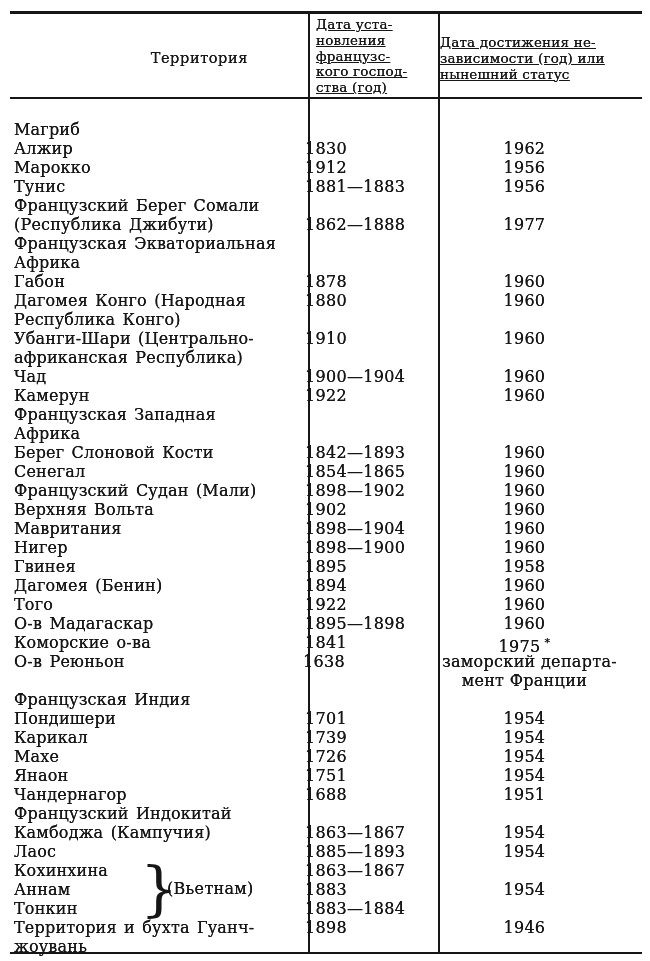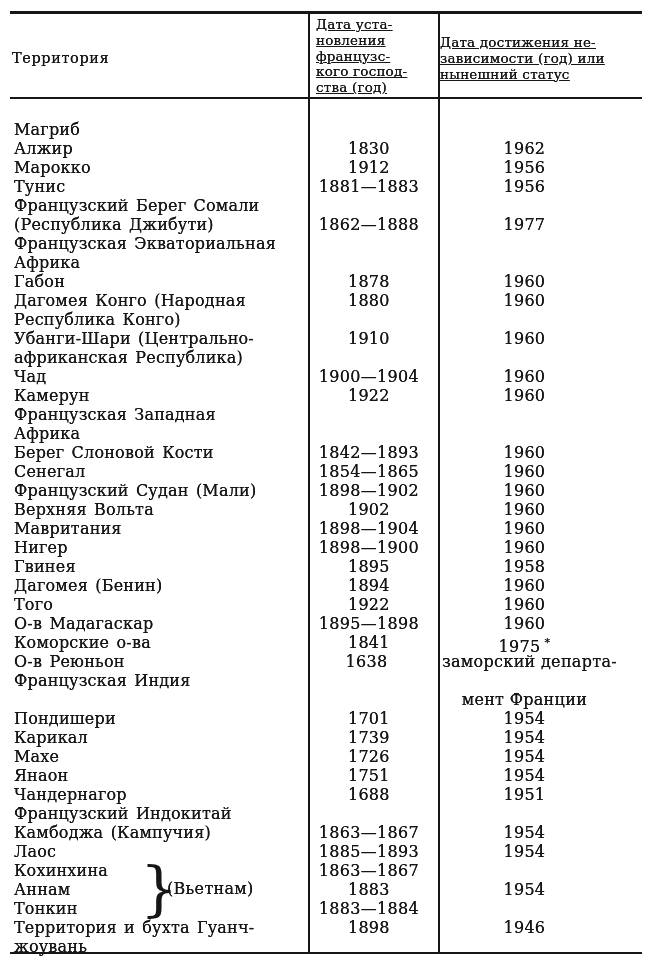--- a/index.html
+++ b/index.html
@@ -16,37 +16,37 @@
   #rule-top{left:10px;top:11px;width:632px;height:3px;}
   #rule-mid{left:10px;top:97px;width:632px;height:2px;}
   #rule-bottom{left:10px;top:952px;width:632px;height:2px;}
   .vdivider{position:absolute;top:13px;height:939px;width:2px;background:#161616;}
   #vdiv-1{left:308px;}
   #vdiv-2{left:438px;}
 
   
   #hdr-col1{
     position:absolute;left:12px;top:50px;width:296px;
-    text-align:left;padding-right:60px;box-sizing:border-box;
+    text-align:right;padding-right:60px;box-sizing:border-box;
     font-size:14.5px;letter-spacing:0.6px;
   }
   .hdr-block{position:absolute;font-size:13.5px;line-height:15.8px;letter-spacing:0.2px;}
   #hdr-col2{left:316px;top:17px;width:118px;}
   #hdr-col3{left:440px;top:35px;width:180px;}
   .hdr-line{display:block;text-decoration:underline;}
 
   
   #table-body{
     position:absolute;left:10px;top:99px;width:632px;
     padding-top:21px;
   }
   .row{display:flex;height:19px;line-height:19px;font-size:16px;}
   .c1{width:298px;padding-left:4px;box-sizing:border-box;
       letter-spacing:0.2px;word-spacing:2px;white-space:nowrap;overflow:visible;}
-  .c2{width:130px;margin-left:2px;text-align:center;letter-spacing:0.3px;white-space:nowrap;}
+  .c2{width:130px;margin-left:2px;text-align:left;letter-spacing:0.3px;white-space:nowrap;}
   .c3{width:200px;margin-left:12px;text-align:center;padding-right:38px;
       box-sizing:border-box;letter-spacing:0.3px;white-space:nowrap;}
   .c3 sup{font-size:11px;margin-left:4px;}
 
   
   #vietnam-brace{
     position:absolute;left:140px;top:857px;height:62px;width:26px;
     font-size:60px;line-height:62px;font-weight:400;
     text-shadow:none;
   }
@@ -223,28 +223,28 @@
         <div class="c1">Коморские о-ва</div>
         <div class="c2">1841</div>
         <div class="c3">1975<sup>*</sup></div>
       </div>
       <div class="row">
         <div class="c1">О-в Реюньон</div>
         <div class="c2">1638</div>
         <div class="c3">заморский департа-</div>
       </div>
       <div class="row">
+        <div class="c1"></div>
+        <div class="c2"></div>
+        <div class="c3">мент Франции</div>
+      </div>
+      <div class="row">
         <div class="c1">Французская Индия</div>
         <div class="c2"></div>
         <div class="c3"></div>
-      </div>
-      <div class="row">
-        <div class="c1"></div>
-        <div class="c2"></div>
-        <div class="c3">мент Франции</div>
       </div>
       <div class="row">
         <div class="c1">Пондишери</div>
         <div class="c2">1701</div>
         <div class="c3">1954</div>
       </div>
       <div class="row">
         <div class="c1">Карикал</div>
         <div class="c2">1739</div>
         <div class="c3">1954</div>

